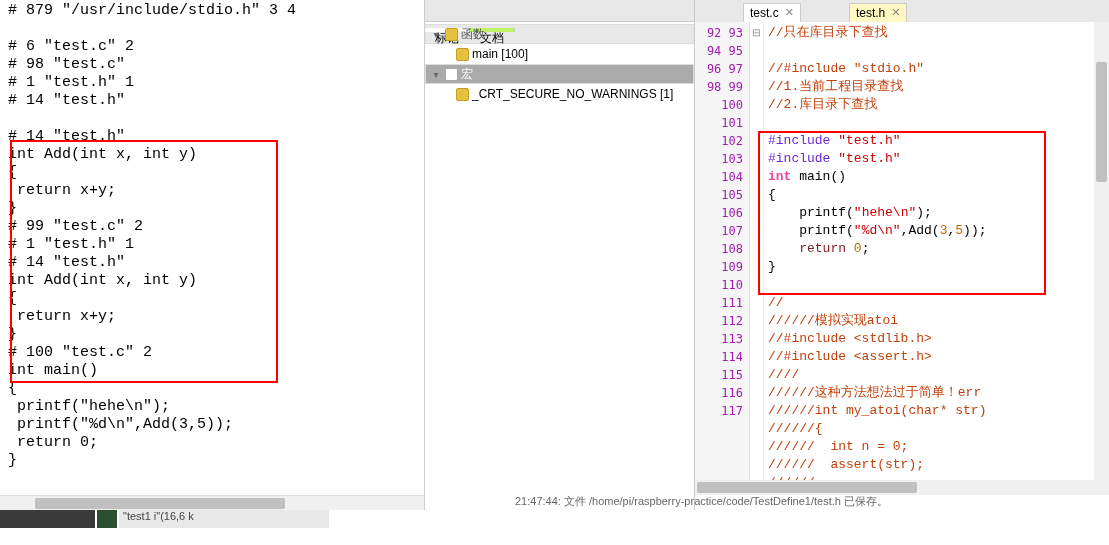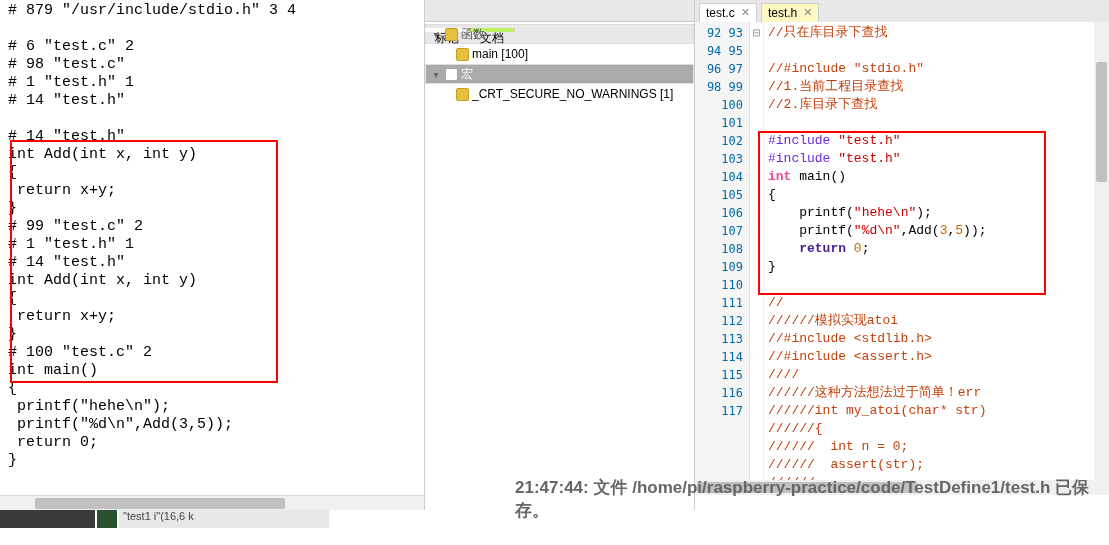--- a/index.html
+++ b/index.html
@@ -14,41 +14,41 @@
 .mid-tab { padding:2px 10px; font-size:12px; background:#fff; border-right:1px solid #ccc; cursor:pointer;margin-top:28px; }
 .mid-tab.inactive { background:#bef264; }
 .tree { padding:2px 0; overflow:auto; }
 .tree-row { display:flex; align-items:center; height:20px; padding-left:4px; font-size:12px; }
 .tree-row.header { background:#e8e8e8; color:#555; border:1px solid #ddd; }
 .tree-row.header.sel { background:#aaa; color:#fff; }
 .arrow { width:12px; text-align:center; color:#666; font-size:10px; }
 .key-icon { width:13px; height:13px; background:#e8c040; border:1px solid #c0a020; border-radius:2px; margin:0 3px; display:inline-block; }
 .right-panel { position:absolute; left:695px; top:0; width:414px; height:510px; background:#fff; }
 .file-tabs { height:22px; background:#e8e8e8; display:flex; align-items:center; padding-left:4px; }
-.file-tab { background:#fff; border:1px solid #ccc; border-bottom:none; padding:2px 6px; margin-right:4px; display:flex; align-items:center; font-size:12px; cursor:pointer; position:relative; top:1px; }
+.file-tab { background:#fff; border:1px solid #ccc; border-bottom:none; padding:2px 6px; margin-right:4px; display:flex; align-items:center; font-size:12px; cursor:pointer; position:relative; top:1px;margin-left:44px; }
 .file-tab .close { margin-left:6px; color:#888; font-size:11px; }
 .editor { display:flex; height:473px; position:relative; }
-.gutter { width:55px; background:#f5f5f5; border-right:1px solid #ddd; font-family:Consolas,monospace; font-size:12px; color:#0369a1; text-align:right; padding-right:6px; line-height:18px; padding-top:2px; }
+.gutter { width:55px; background:#f5f5f5; border-right:1px solid #ddd; font-family:Consolas,monospace; font-size:12px; color:#a21caf; text-align:right; padding-right:6px; line-height:18px; padding-top:2px; }
 .fold-col { width:14px; background:#fff; border-right:1px solid #eee; line-height:18px; padding-top:2px; font-size:10px; color:#888; text-align:center; }
 .code-right { flex:1; font-family:Consolas,"Courier New",monospace; font-size:13px; line-height:18px; padding:2px 4px; white-space:pre; overflow:hidden; }
 .cm { color:#c2410c; }
-.kw { color:#4c1d95; font-weight:bold; }
+.kw { color:#7f1d1d; font-weight:normal; }
 .ty { color:#ec4899; font-weight:bold; }
 .st { color:#cc0000; }
 .nm { color:#cc6600; }
 .pp { color:#6d28d9; }
 .red-box2 { position:absolute; left:63px; top:109px; width:288px; height:164px; border:2px solid #ff0000; pointer-events:none; }
 .v-scroll-r { position:absolute; right:0; top:0; width:15px; height:100%; background:#f0f0f0; }
 .v-scroll-r::after { content:""; position:absolute; top:40px; left:2px; width:11px; height:120px; background:#c0c0c0; border-radius:2px; }
 .h-scroll-r { position:absolute; bottom:0; left:0; right:15px; height:15px; background:#f0f0f0; }
 .h-scroll-r::after { content:""; position:absolute; left:2px; top:2px; width:220px; height:11px; background:#c0c0c0; border-radius:2px; }
 .bottom-status { position:absolute; left:0; bottom:17px; width:1109px; height:18px; background:#fff; font-size:11px; display:flex; align-items:center; }
 .bs-img { width:95px; height:18px; background:#3a3a3a; margin-right:2px; }
 .bs-img.small { width:20px; background:#2a5030; }
-.bottom-status2 { position:absolute; left:515px; bottom:23px; font-size:17px; color:#666;font-weight:bold; }
+.bottom-status2 { position:absolute; left:515px; bottom:36px; font-size:11px; color:#666; }
 </style>
 </head>
 <body>
 
 <div class="left-panel">
   <div class="code-left" id="left-code"># 879 "/usr/include/stdio.h" 3 4
 
 # 6 "test.c" 2
 # 98 "test.c"
 # 1 "test.h" 1

